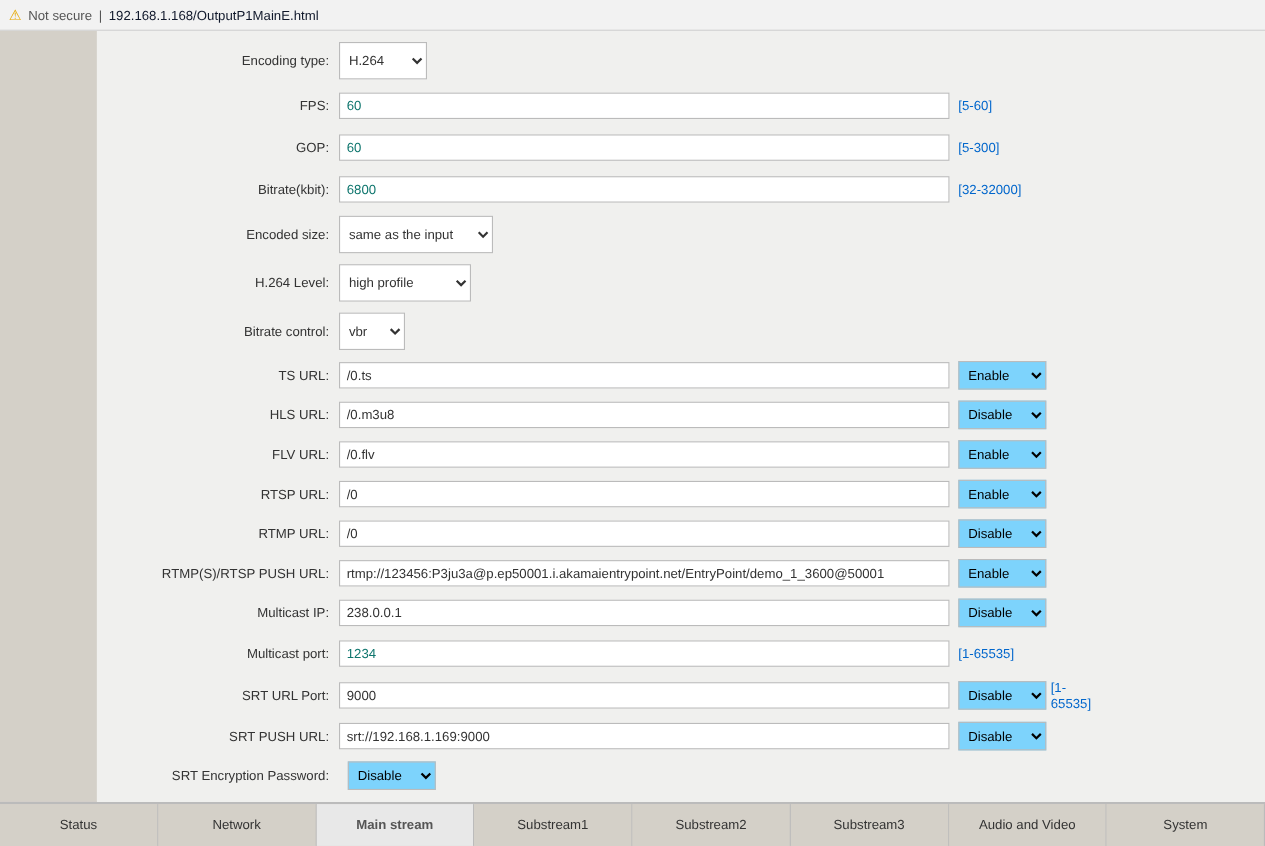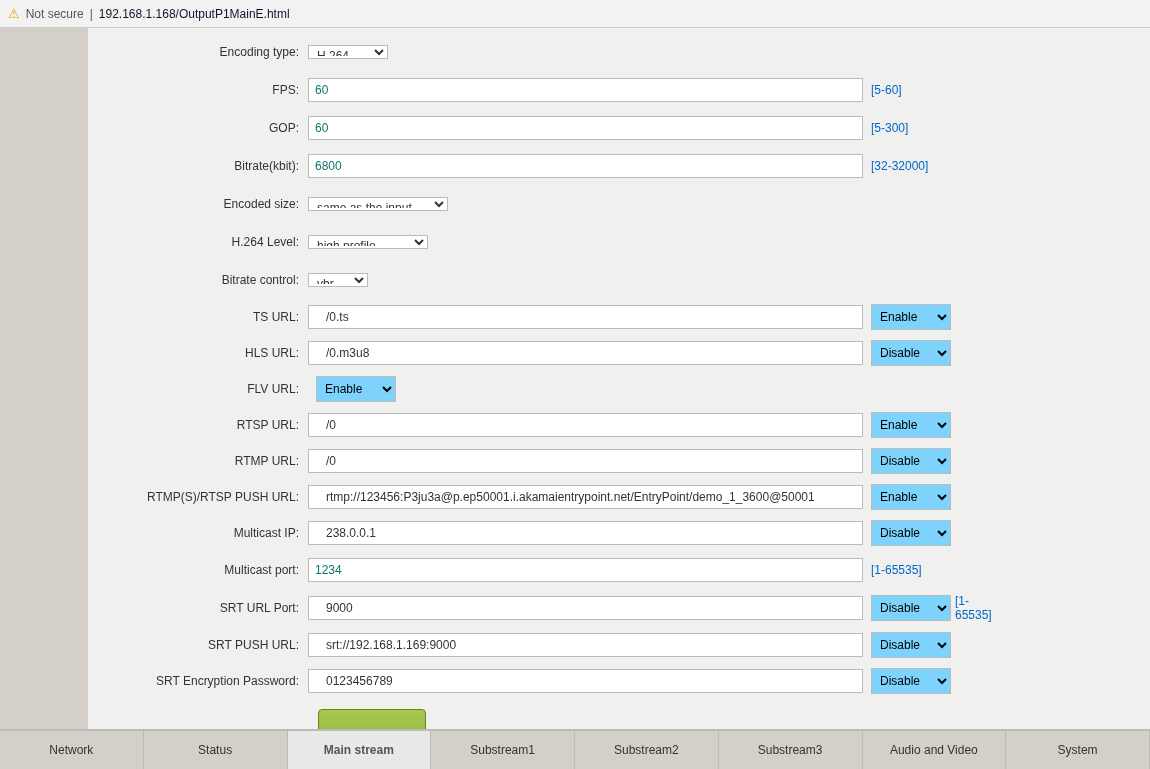--- a/index.html
+++ b/index.html
@@ -88,21 +88,21 @@
       width: 555px;
     }
 
     .form-hint {
       color: #0066cc;
       font-size: 12px;
       margin-left: 8px;
     }
 
     select.form-select {
-      height: 14px;
+      height: 34px;
       border: 1px solid #bbb;
       background: white;
       padding: 2px 4px;
       font-size: 12px;
       color: #333;
     }
 
     .encoding-select {
       width: 80px;
     }
@@ -127,21 +127,21 @@
       display: flex;
       align-items: center;
       margin-bottom: 10px;
     }
 
     .url-input {
       width: 555px;
       height: 24px;
       border: 1px solid #bbb;
       background: white;
-      padding: 2px 17px;
+      padding: 2px 6px;
       font-size: 12px;
       color: #333;
     }
 
     .url-select {
       margin-left: 8px;
       height: 26px;
       border: 1px solid #bbb;
       background: #7dd3fc;
       padding: 2px 4px;
@@ -280,20 +280,21 @@
       <div class="form-label">HLS URL:</div>
       <input class="url-input" type="text" value="/0.m3u8" style="">
       <select class="url-select enable-disable-select">
         <option>Disable</option>
         <option>Enable</option>
       </select>
     </div>
 
     <div class="url-row">
       <div class="form-label">FLV URL:</div>
+      <input class="url-input" type="text" value="/0.flv" style="">
       <select class="url-select enable-disable-select">
         <option>Enable</option>
         <option>Disable</option>
       </select>
     </div>
 
     <div class="url-row">
       <div class="form-label">RTSP URL:</div>
       <input class="url-input" type="text" value="/0" style="">
       <select class="url-select enable-disable-select">
@@ -352,40 +353,39 @@
       <div class="form-label">SRT PUSH URL:</div>
       <input class="url-input" type="text" value="srt://192.168.1.169:9000" style="">
       <select class="url-select enable-disable-select">
         <option>Disable</option>
         <option>Enable</option>
       </select>
     </div>
 
     <div class="url-row">
       <div class="form-label">SRT Encryption Password:</div>
-      <input class="url-input" type="text" value="0123456789" style="">
       <select class="url-select enable-disable-select">
         <option>Disable</option>
         <option>Enable</option>
       </select>
     </div>
 
     <div style="margin-top:8px;">
       <button class="setup-btn">Set up</button>
     </div>
 
   </div>
 </div>
 
 <div class="tab-bar">
   <div class="tab-item">
+    <span>Status</span>
+  </div>
+  <div class="tab-item">
     <span>Network</span>
-  </div>
-  <div class="tab-item">
-    <span>Status</span>
   </div>
   <div class="tab-item active">
     <span>Main stream</span>
   </div>
   <div class="tab-item">
     <span>Substream1</span>
   </div>
   <div class="tab-item">
     <span>Substream2</span>
   </div>

